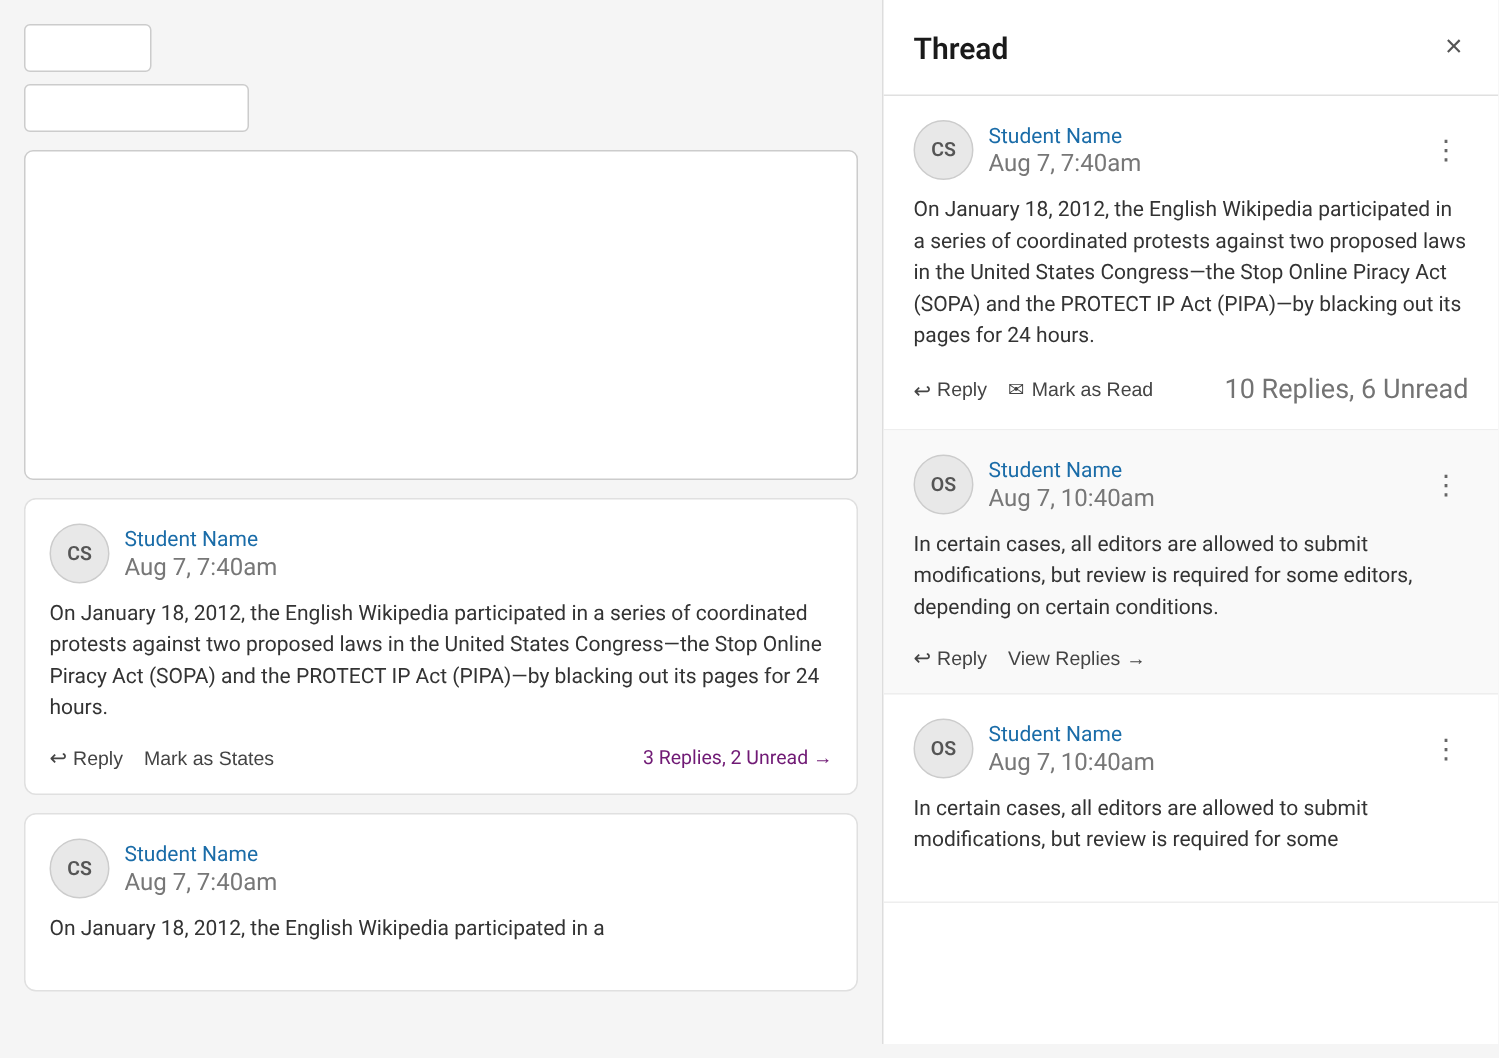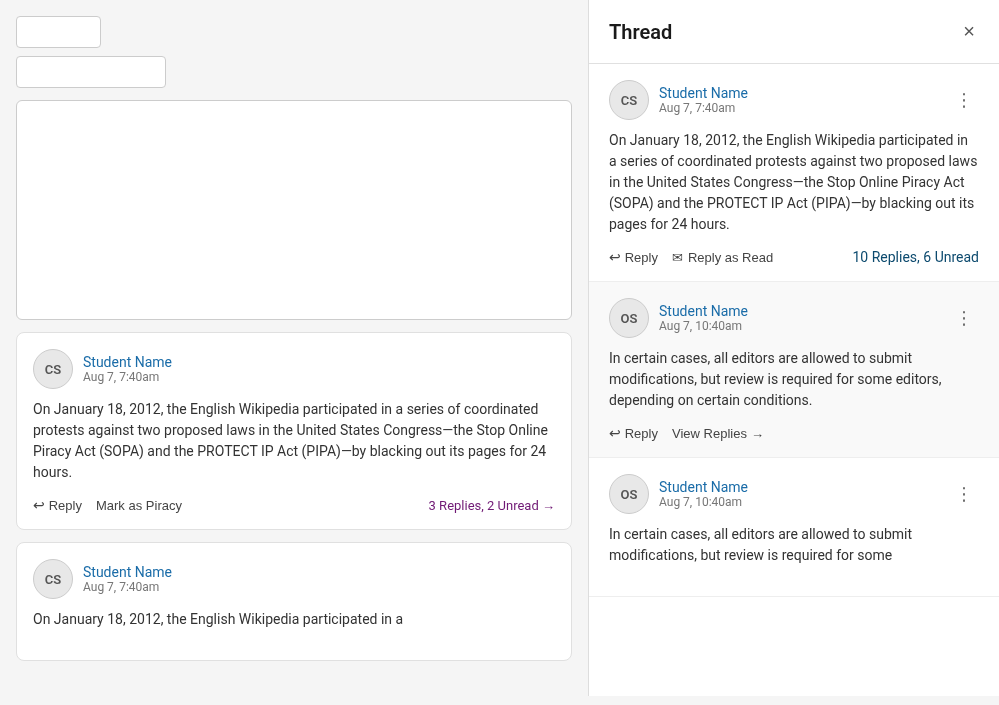--- a/index.html
+++ b/index.html
@@ -83,21 +83,21 @@
       flex-shrink: 0;
     }
 
     .user-info .name {
       font-weight: 400;
       font-size: 14px;
       color: #1a6ca8;
     }
 
     .user-info .time {
-      font-size: 12px;
+      font-size: 16px;
       color: #777;
     }
 
     .message-body {
       font-size: 14px;
       line-height: 1.5;
       color: #333;
       margin-bottom: 14px;
     }
 
@@ -222,22 +222,22 @@
       margin-bottom: 14px;
     }
 
     .thread-actions {
       display: flex;
       align-items: center;
       gap: 14px;
     }
 
     .thread-replies-count {
-      font-size: 14px;
-      color: #0c4a6e;
+      font-size: 18px;
+      color: #737373;
       margin-left: auto;
     }
 
     .mark-read-btn {
       display: flex;
       align-items: center;
       gap: 5px;
       font-size: 13px;
       color: #444;
       background: none;
@@ -277,21 +277,21 @@
         <div class="time">Aug 7, 7:40am</div>
       </div>
     </div>
     <div class="message-body">On January 18, 2012, the English Wikipedia participated in a series of coordinated protests against two proposed laws in the United States Congress—the Stop Online Piracy Act (SOPA) and the PROTECT IP Act (PIPA)—by blacking out its pages for 24 hours.</div>
     <div class="card-actions">
       <button class="action-btn">
         <span class="icon">↩</span>
         <span>Reply</span>
       </button>
       <button class="action-btn">
-        <span>Mark as Piracy</span>
+        <span>Mark as States</span>
       </button>
       <span class="replies-info">
         <span>3 Replies, 2 Unread</span>
         <span> →</span>
       </span>
     </div>
   </div>
 
   <div class="message-card">
     <div class="card-header">
@@ -325,21 +325,21 @@
         <button class="more-btn">⋮</button>
       </div>
       <div class="thread-msg-body">On January 18, 2012, the English Wikipedia participated in a series of coordinated protests against two proposed laws in the United States Congress—the Stop Online Piracy Act (SOPA) and the PROTECT IP Act (PIPA)—by blacking out its pages for 24 hours.</div>
       <div class="thread-actions">
         <button class="action-btn">
           <span class="icon">↩</span>
           <span>Reply</span>
         </button>
         <button class="mark-read-btn">
           <span>✉</span>
-          <span>Reply as Read</span>
+          <span>Mark as Read</span>
         </button>
         <span class="thread-replies-count">10 Replies, 6 Unread</span>
       </div>
     </div>
 
     <div class="thread-message unread">
       <div class="thread-msg-header">
         <div class="thread-msg-user">
           <div class="thread-avatar">OS</div>
           <div class="user-info">

